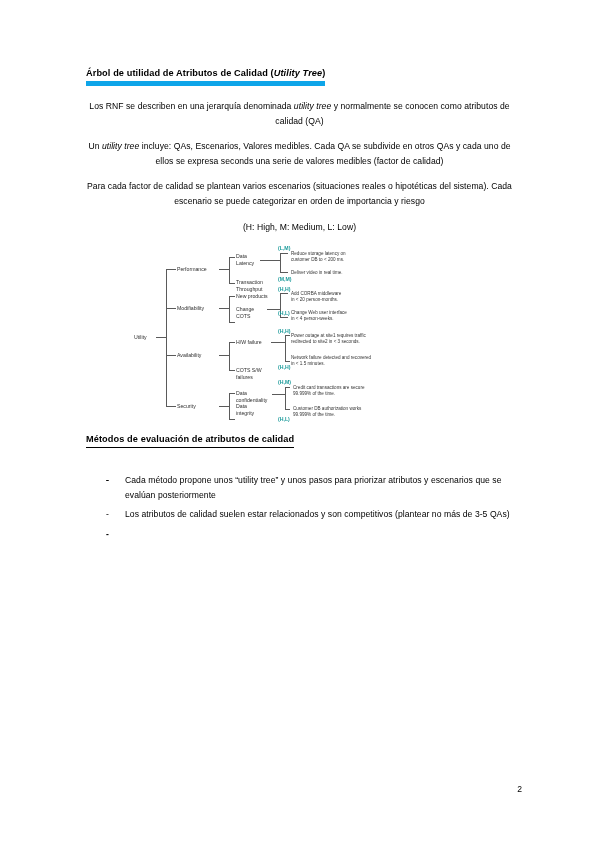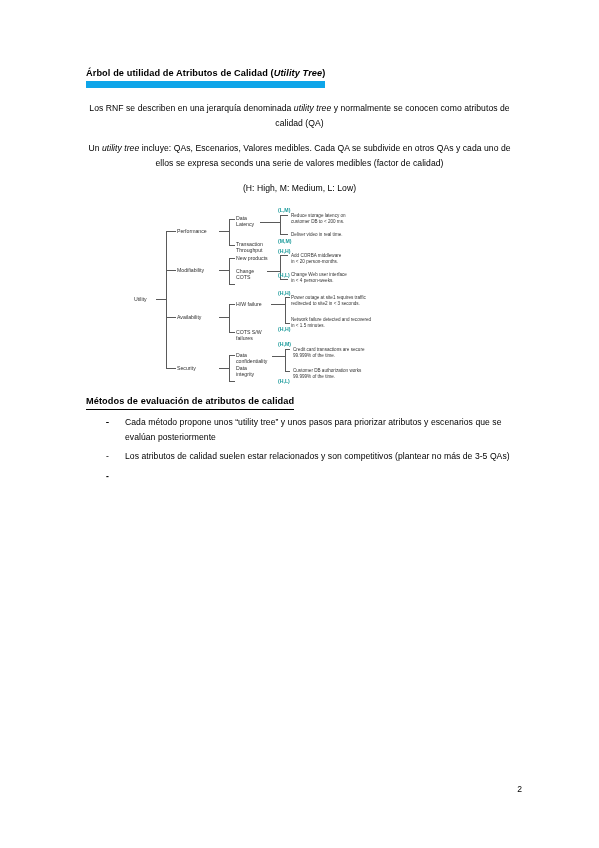--- a/index.html
+++ b/index.html
@@ -23,28 +23,28 @@
     left: 86px;
     top: 62px;
     width: 427px;
   }
   h1.doc-heading {
     font-size: 9.2px;
     font-weight: bold;
     margin: 4px 0 13px 0;
     padding: 0 0 1px 0;
     display: inline-block;
-    border-bottom: 7px solid #0ea5e9;
+    border-bottom: 5px solid #0ea5e9;
     letter-spacing: 0.1px;
     line-height: 13px;
   }
   h2.section-heading {
     font-size: 9.2px;
     font-weight: bold;
-    margin: 0 0 0 0;
+    margin: 0 0 20px 0;
     padding: 0 0 1px 0;
     display: inline-block;
     border-bottom: 1px solid #000;
     letter-spacing: 0.1px;
     line-height: 13px;
   }
   p.para {
     font-size: 8.6px;
     line-height: 14.6px;
     margin: 0 0 11px 0;
@@ -142,20 +142,21 @@
       <span>Árbol de utilidad de Atributos de Calidad (</span><span class="ital">Utility Tree</span><span>)</span>
     </h1>
 
     <div>
       <p class="para">
         <span>Los RNF se describen en una jerarquía denominada </span><span class="ital">utility tree</span><span> y normalmente se conocen como atributos de calidad (QA)</span>
       </p>
       <p class="para">
         <span>Un </span><span class="ital">utility tree</span><span> incluye: QAs, Escenarios, Valores medibles. Cada QA se subdivide en otros QAs y cada uno de ellos se expresa seconds una serie de valores medibles (factor de calidad)</span>
       </p>
+      <p class="para">Para cada factor de calidad se plantean varios escenarios (situaciones reales o hipotéticas del sistema). Cada escenario se puede categorizar en orden de importancia y riesgo</p>
       <p class="para">(H: High, M: Medium, L: Low)</p>
     </div>
 
     
     <div class="diagram-wrap">
       <div class="tree">
 
         <div class="lbl" style="left:0px; top:84px;">Utility</div>
         <div class="h" style="left:22px; top:87px; width:10px;"></div>
 

